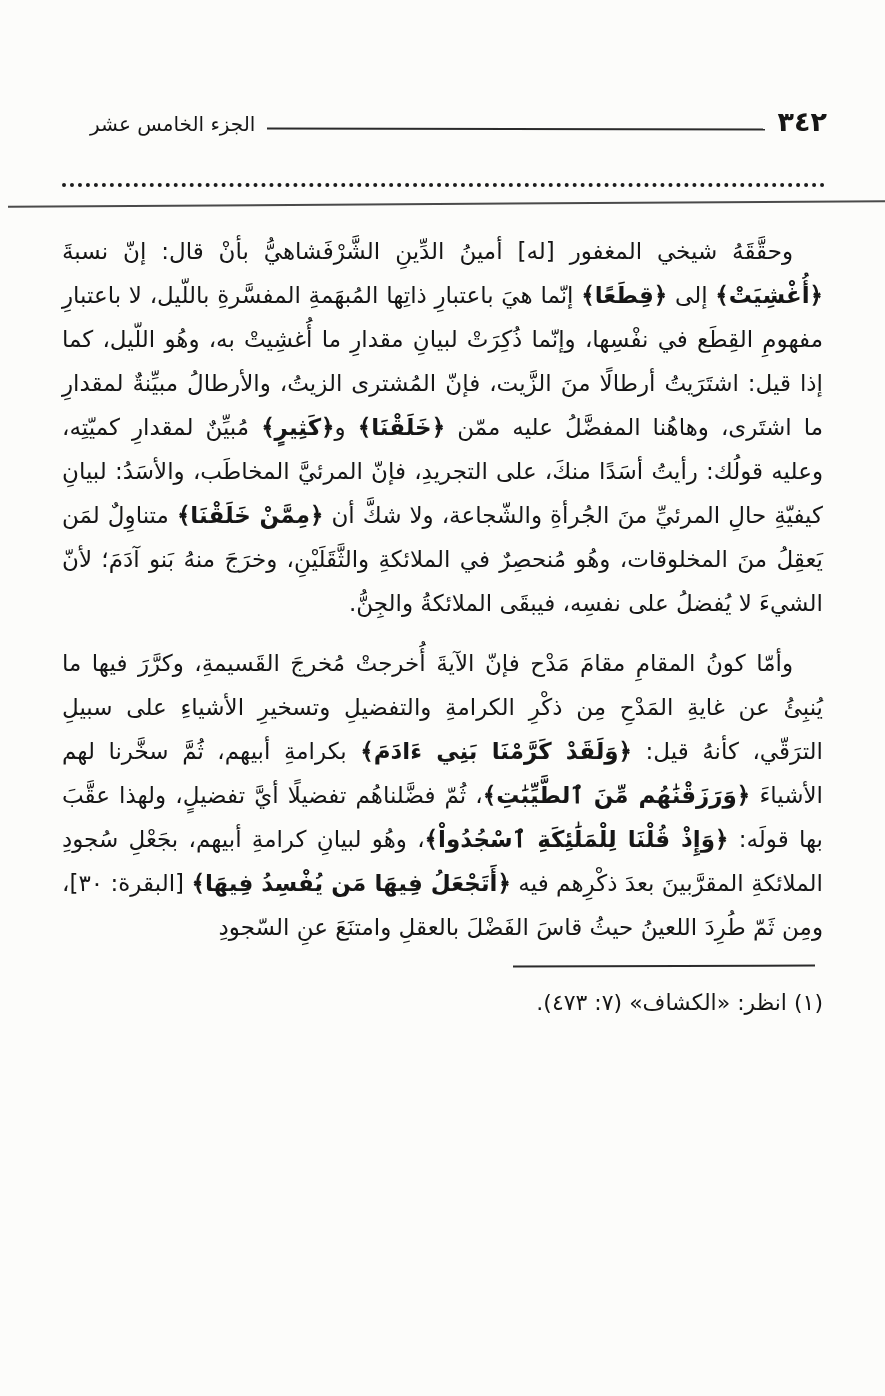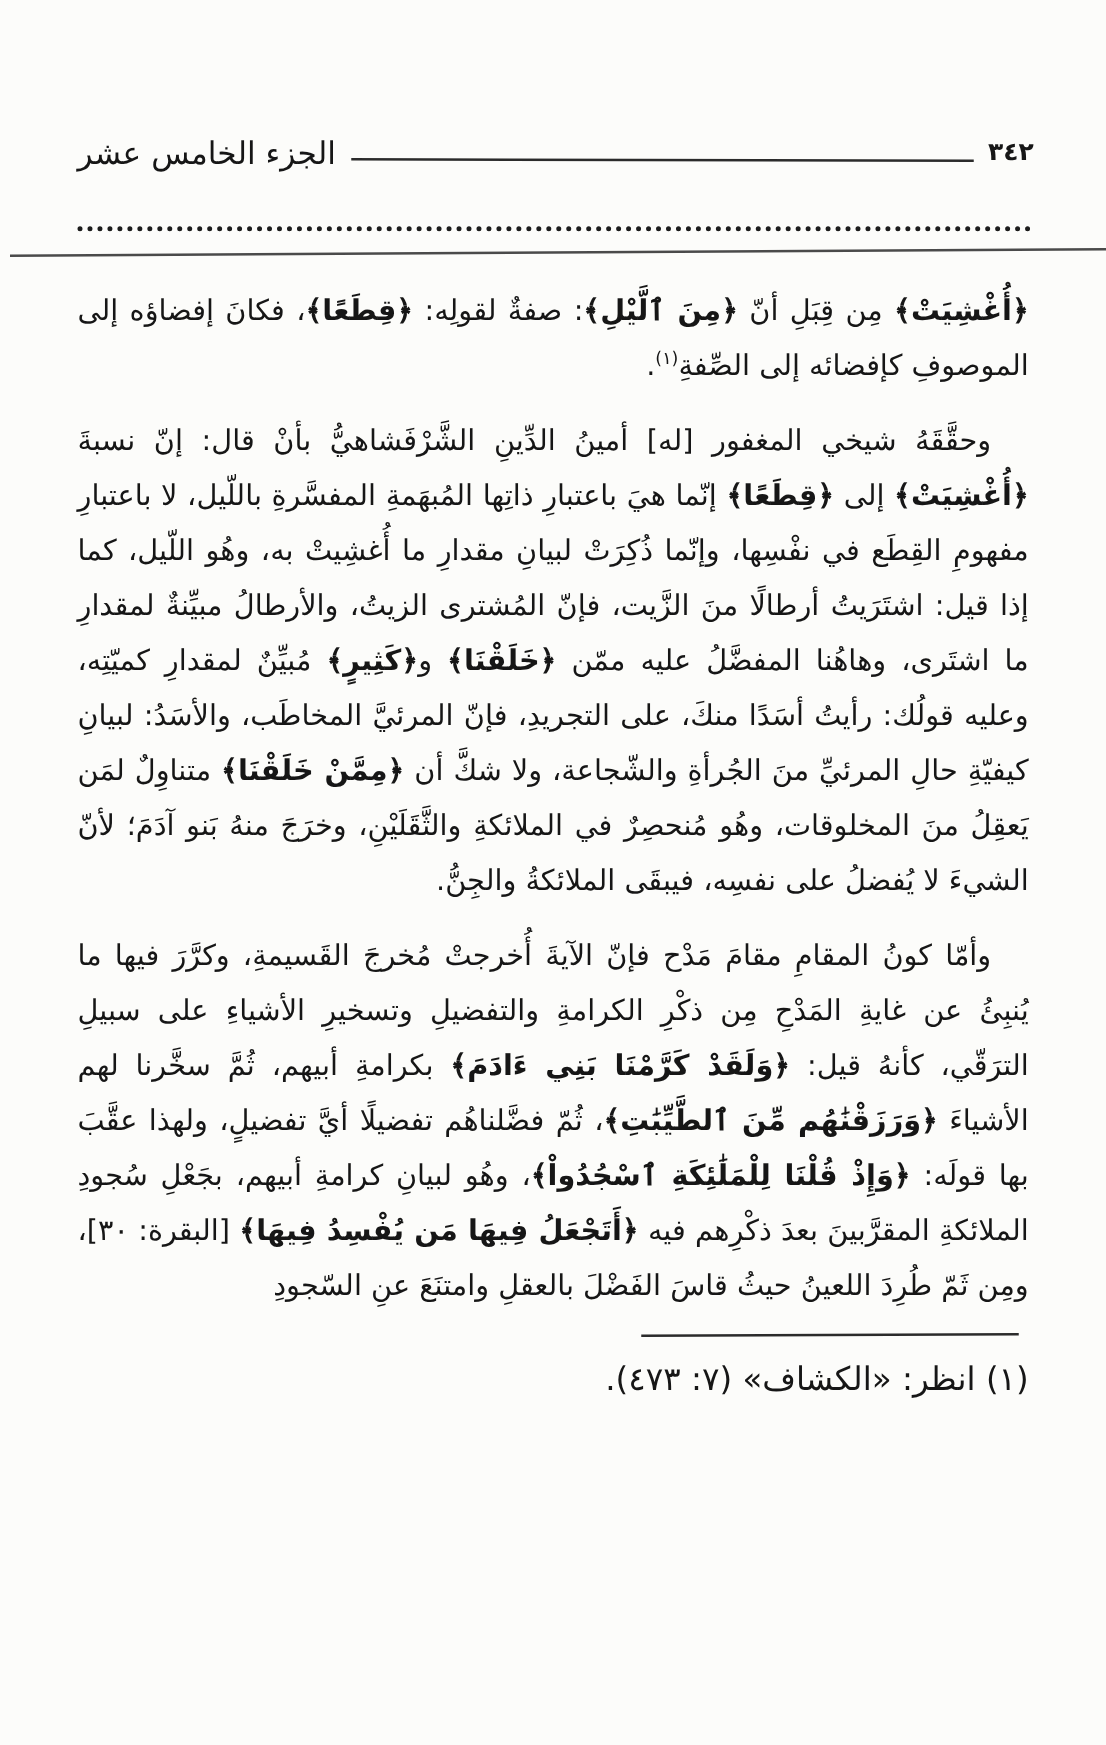--- a/index.html
+++ b/index.html
@@ -19,35 +19,36 @@
   
   .page-header {
     display: flex;
     direction: rtl;
     align-items: center;
     margin: 0 58px 0 62px;
     padding-top: 106px;
     gap: 12px;
   }
   .page-num {
-    font-size: 20px;
+    font-size: 27px;
     font-weight: bold;
     letter-spacing: 3px;
     white-space: nowrap;
   }
   .header-rule {
     flex: 1;
     height: 2px;
     background: #2b2b2b;
     transform: translateY(7px) rotate(0.12deg);
   }
   .section-title {
-    font-size: 25px;
+    font-size: 20px;
     white-space: nowrap;
     transform: translateY(2px);
+    margin-left: 28px;
   }
   
   .dots-row {
     margin: 46px 60px 0 62px;
     border-top: 4px dotted #1c1c1c;
     height: 0;
   }
   .scan-rule {
     margin: 16px 0 0 8px;
     height: 2px;
@@ -78,21 +79,21 @@
   }
   .fn-divider {
     width: 302px;
     height: 2px;
     background: #2b2b2b;
     margin: 0 0 16px auto;
     margin-right: 8px;
     transform: rotate(-0.2deg);
   }
   .footnote {
-    font-size: 26px;
+    font-size: 22px;
     line-height: 39px;
     text-align: right;
     padding-right: 42px;
     text-indent: -42px;
     margin-bottom: 4px;
   }
   .fn-marker { white-space: nowrap; }
 </style>
 </head>
 <body>
@@ -102,23 +103,20 @@
   <header class="page-header">
     <span class="page-num">٣٤٢</span>
     <span class="header-rule"></span>
     <span class="section-title">الجزء الخامس عشر</span>
   </header>
 
   <div class="dots-row"></div>
   <div class="scan-rule"></div>
 
   <main class="body-text">
-    <p>
-      <span class="rich"><span class="quran">﴿أُغْشِيَتْ﴾</span> مِن قِبَلِ أنّ <span class="quran">﴿مِنَ ٱلَّيْلِ﴾</span>: صفةٌ لقولِه: <span class="quran">﴿قِطَعًا﴾</span>، فكانَ إفضاؤه إلى الموصوفِ كإفضائه إلى الصِّفةِ</span><sup class="fn-ref">(١)</sup><span class="rich">.</span>
-    </p>
     <p class="indent">
       <span class="rich">وحقَّقَهُ شيخي المغفور [له] أمينُ الدِّينِ الشَّرْفَشاهيُّ بأنْ قال: إنّ نسبةَ <span class="quran">﴿أُغْشِيَتْ﴾</span> إلى <span class="quran">﴿قِطَعًا﴾</span> إنّما هيَ باعتبارِ ذاتِها المُبهَمةِ المفسَّرةِ باللّيل، لا باعتبارِ مفهومِ القِطَع في نفْسِها، وإنّما ذُكِرَتْ لبيانِ مقدارِ ما أُغشِيتْ به، وهُو اللّيل، كما إذا قيل: اشتَرَيتُ أرطالًا منَ الزَّيت، فإنّ المُشترى الزيتُ، والأرطالُ مبيِّنةٌ لمقدارِ ما اشتَرى، وهاهُنا المفضَّلُ عليه ممّن <span class="quran">﴿خَلَقْنَا﴾</span> و<span class="quran">﴿كَثِيرٍ﴾</span> مُبيِّنٌ لمقدارِ كميّتِه، وعليه قولُك: رأيتُ أسَدًا منكَ، على التجريدِ، فإنّ المرئيَّ المخاطَب، والأسَدُ: لبيانِ كيفيّةِ حالِ المرئيِّ منَ الجُرأةِ والشّجاعة، ولا شكَّ أن <span class="quran">﴿مِمَّنْ خَلَقْنَا﴾</span> متناوِلٌ لمَن يَعقِلُ منَ المخلوقات، وهُو مُنحصِرٌ في الملائكةِ والثَّقَلَيْنِ، وخرَجَ منهُ بَنو آدَمَ؛ لأنّ الشيءَ لا يُفضلُ على نفسِه، فيبقَى الملائكةُ والجِنُّ.</span><sup class="fn-ref"></sup><span class="rich"></span>
     </p>
     <p class="indent">
       <span class="rich">وأمّا كونُ المقامِ مقامَ مَدْح فإنّ الآيةَ أُخرجتْ مُخرجَ القَسيمةِ، وكرَّرَ فيها ما يُنبِئُ عن غايةِ المَدْحِ مِن ذكْرِ الكرامةِ والتفضيلِ وتسخيرِ الأشياءِ على سبيلِ الترَقّي، كأنهُ قيل: <span class="quran">﴿وَلَقَدْ كَرَّمْنَا بَنِي ءَادَمَ﴾</span> بكرامةِ أبيهم، ثُمَّ سخَّرنا لهم الأشياءَ <span class="quran">﴿وَرَزَقْنَٰهُم مِّنَ ٱلطَّيِّبَٰتِ﴾</span>، ثُمّ فضَّلناهُم تفضيلًا أيَّ تفضيلٍ، ولهذا عقَّبَ بها قولَه: <span class="quran">﴿وَإِذْ قُلْنَا لِلْمَلَٰئِكَةِ ٱسْجُدُواْ﴾</span>، وهُو لبيانِ كرامةِ أبيهم، بجَعْلِ سُجودِ الملائكةِ المقرَّبينَ بعدَ ذكْرِهم فيه <span class="quran">﴿أَتَجْعَلُ فِيهَا مَن يُفْسِدُ فِيهَا﴾</span> [البقرة: ٣٠]، ومِن ثَمّ طُرِدَ اللعينُ حيثُ قاسَ الفَضْلَ بالعقلِ وامتنَعَ عنِ السّجودِ</span><sup class="fn-ref"></sup><span class="rich"></span>
     </p>
   </main>
 
   <footer class="footnotes">
     <div class="fn-divider"></div>

